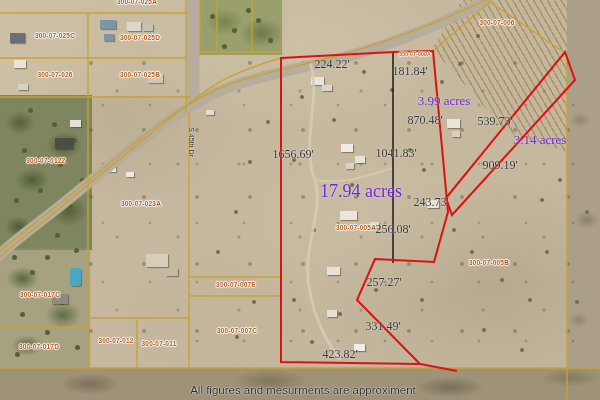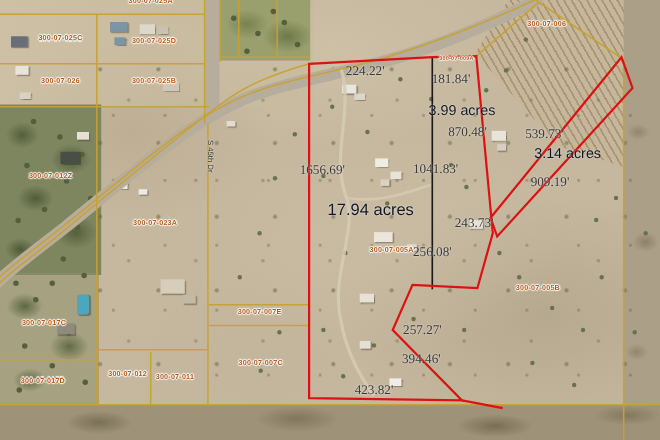--- a/index.html
+++ b/index.html
@@ -50,23 +50,23 @@
     background-size:53px 67px,61px 73px,47px 59px;}
   .h{position:absolute;box-shadow:1px 1px 1px rgba(60,50,30,.45);}
   .t{position:absolute;left:0;top:0;width:5px;height:5px;border-radius:50%;background:transparent;}
   
   .lbl{position:absolute;transform:translate(-50%,-50%);white-space:nowrap;line-height:1;}
   .pid{font-size:6.5px;font-weight:bold;color:#b4591c;letter-spacing:.2px;
        text-shadow:0 0 2px #fff,1px 0 1px #fff,-1px 0 1px #fff,0 1px 1px #fff,0 -1px 1px #fff;}
   .pid-tiny{font-size:5px;}
   .meas{font-family:"Liberation Serif",serif;font-size:12px;color:#3a3a3a;
         text-shadow:0 0 2px rgba(255,255,255,.75);}
-  .acres{font-family:Liberation Sans, sans-serif;font-size:13px;color:#0f172a;
-         text-shadow:0 0 2px rgba(255,255,255,.6);}
-  .acres-big{font-size:15px;}
+  .acres{font-family:Liberation Serif, serif;font-size:13px;color:#6d28d9;
+         text-shadow:0 0 2px rgba(255,255,255,.6);margin-left:24px;}
+  .acres-big{font-size:18px;}
   .street{font-size:7px;color:#333;text-shadow:0 0 2px #fff;
           transform:translate(-50%,-50%) rotate(90deg);}
   .disclaimer-bar{position:absolute;left:150px;top:369px;width:348px;height:13px;background:#fff;
           display:flex;align-items:center;justify-content:center;font-size:9.6px;color:#111;}
   .approx-note{position:absolute;left:303px;top:390px;transform:translate(-50%,-50%);
           font-size:11.5px;color:#2b2b2b;white-space:nowrap;
           text-shadow:0 0 2px rgba(255,255,255,.8),0 0 1px rgba(255,255,255,.9);}
 </style>
 </head>
 <body>
@@ -193,22 +193,23 @@
 
   <span class="lbl meas" style="left:332px;top:64px">224.22'</span>
   <span class="lbl meas" style="left:410px;top:71px">181.84'</span>
   <span class="lbl meas" style="left:425px;top:120px">870.48'</span>
   <span class="lbl meas" style="left:293px;top:154px">1656.69'</span>
   <span class="lbl meas" style="left:396px;top:153px">1041.83'</span>
   <span class="lbl meas" style="left:495px;top:121px">539.73'</span>
   <span class="lbl meas" style="left:500px;top:165px">909.19'</span>
   <span class="lbl meas" style="left:431px;top:202px">243.73'</span>
   <span class="lbl meas" style="left:393px;top:229px">256.08'</span>
-  <span class="lbl meas" style="left:384px;top:300px">257.27'</span>
-  <span class="lbl meas" style="left:383px;top:326px">394.46'</span>
+  <span class="lbl meas" style="left:384px;top:282px">257.27'</span>
+  <span class="lbl meas" style="left:383px;top:326px">331.49'</span>
   <span class="lbl meas" style="left:340px;top:354px">423.82'</span>
 
   <span class="lbl acres" style="left:420px;top:100px">3.99 acres</span>
   <span class="lbl acres acres-big" style="left:337px;top:191px">17.94 acres</span>
   <span class="lbl acres" style="left:516px;top:139px">3.14 acres</span>
 
+  <div class="approx-note">All figures and mesurments are approximent</div>
 
 </div>
 
 </body></html>

